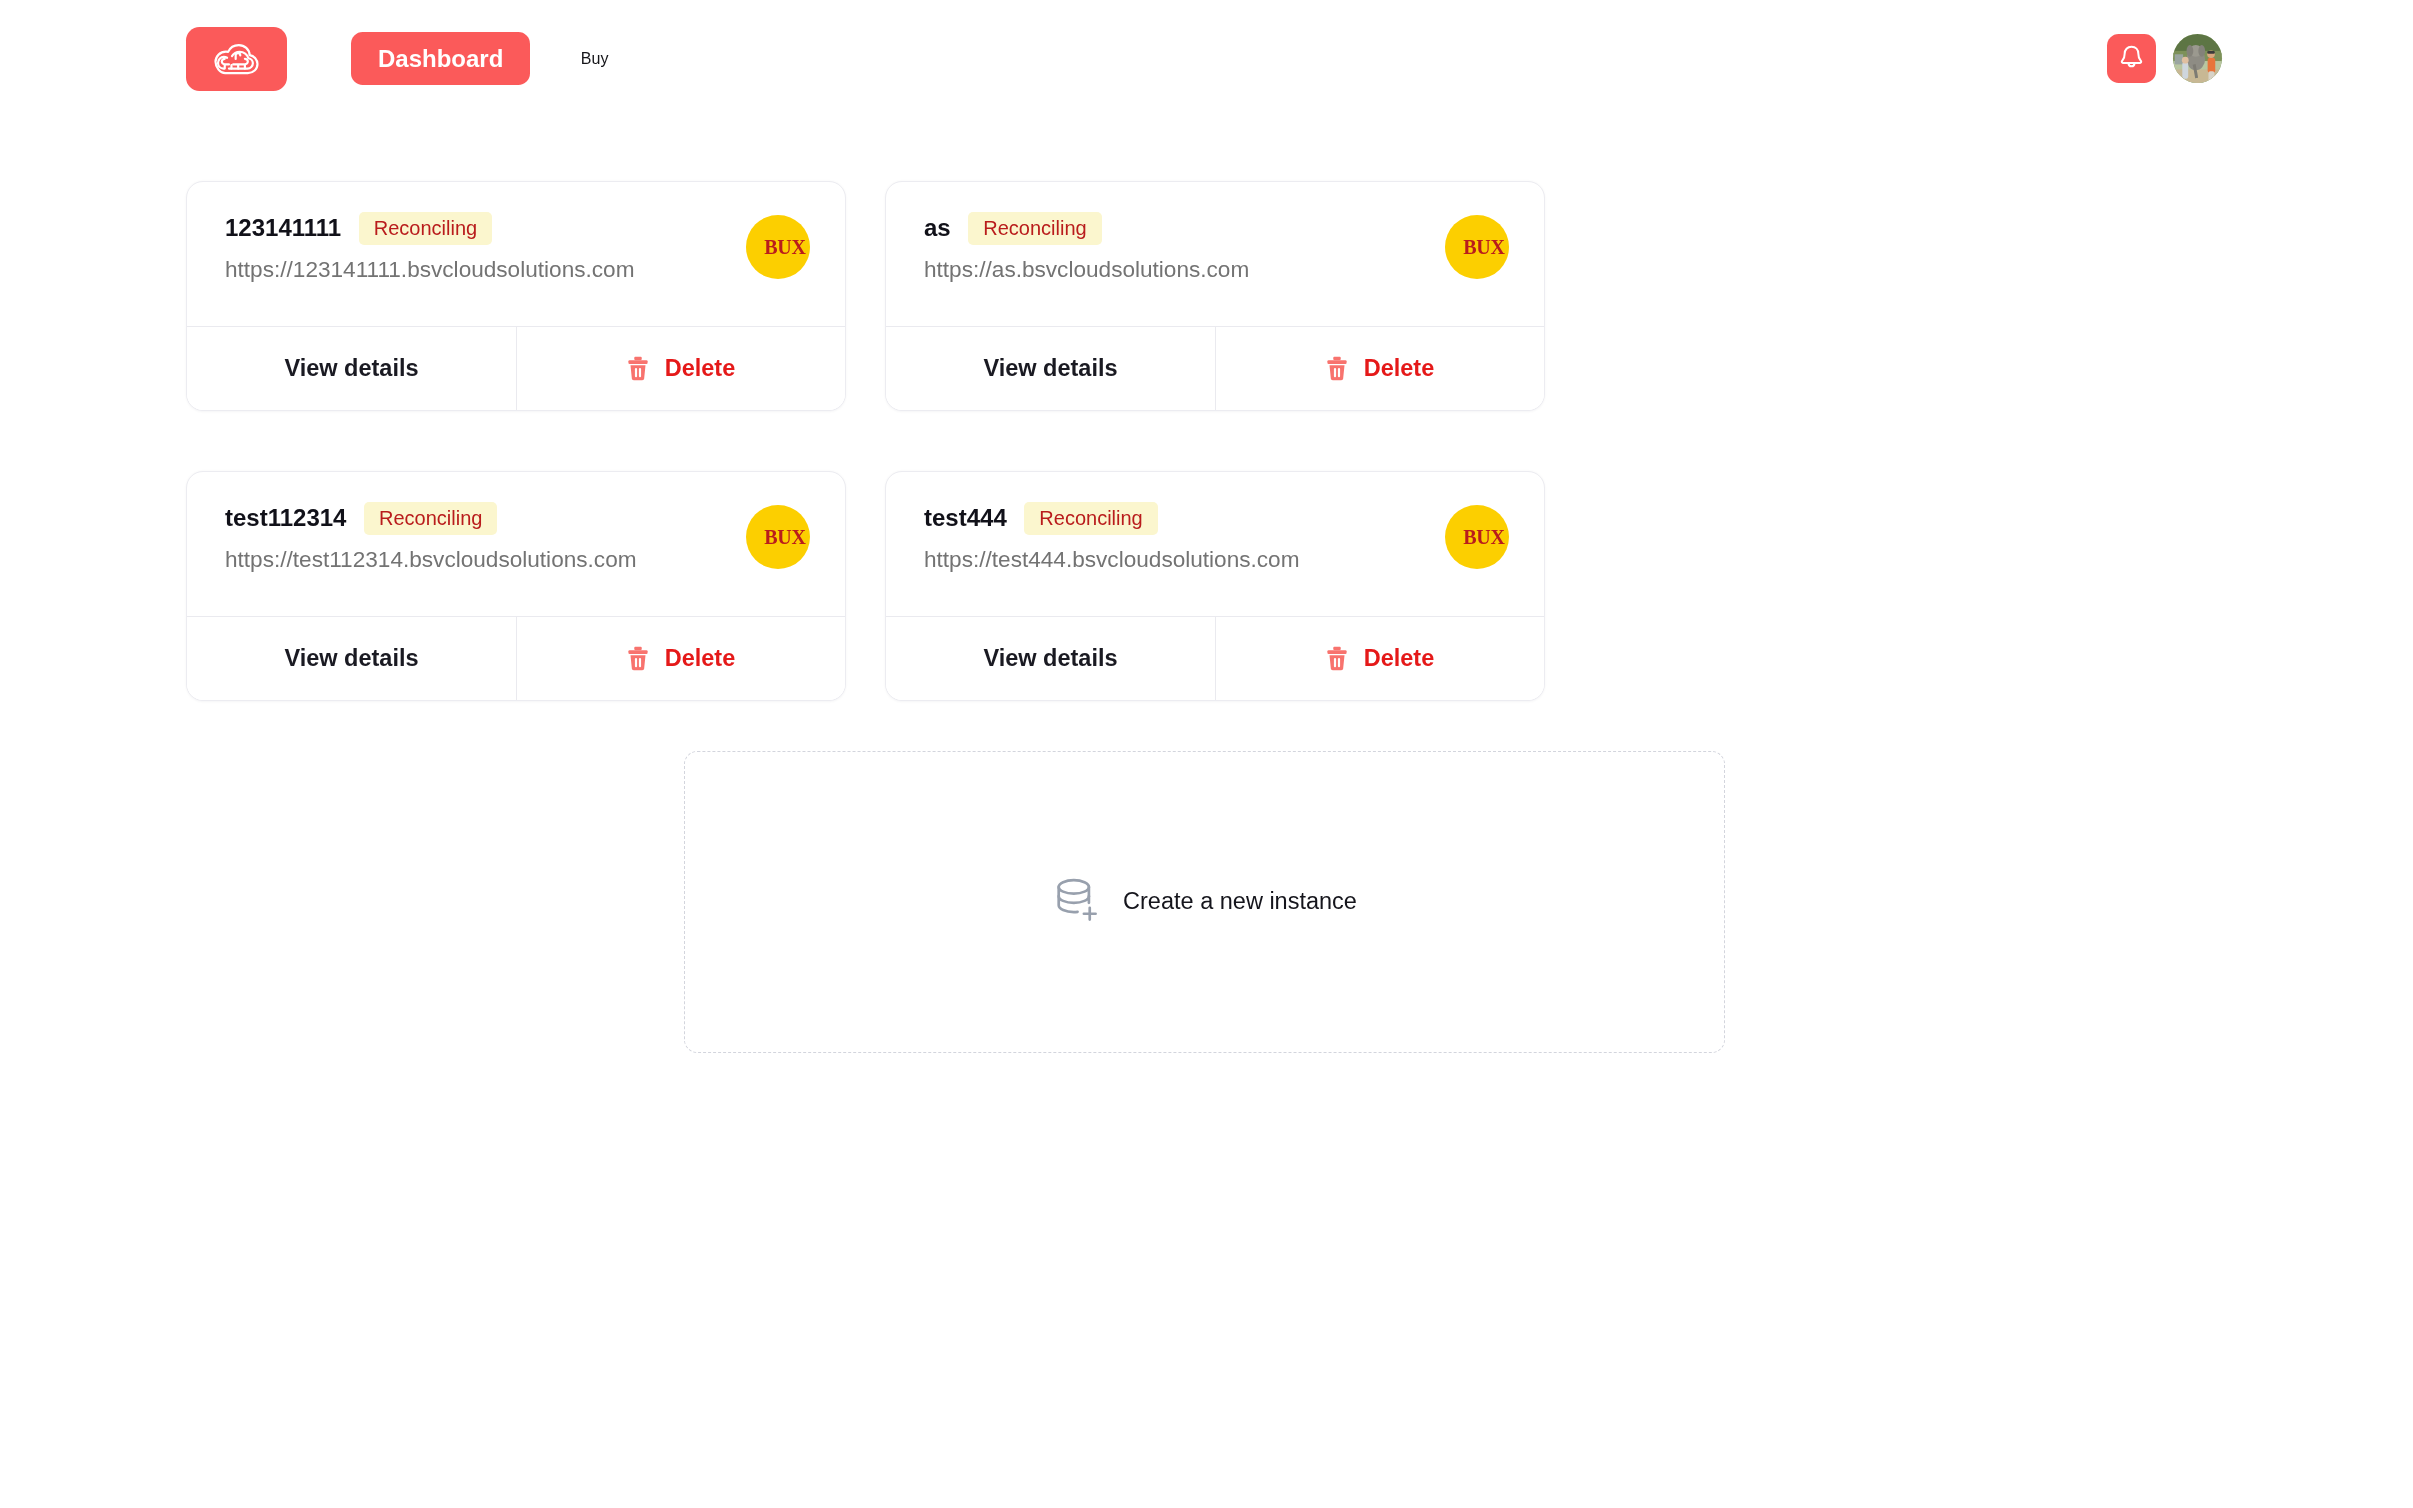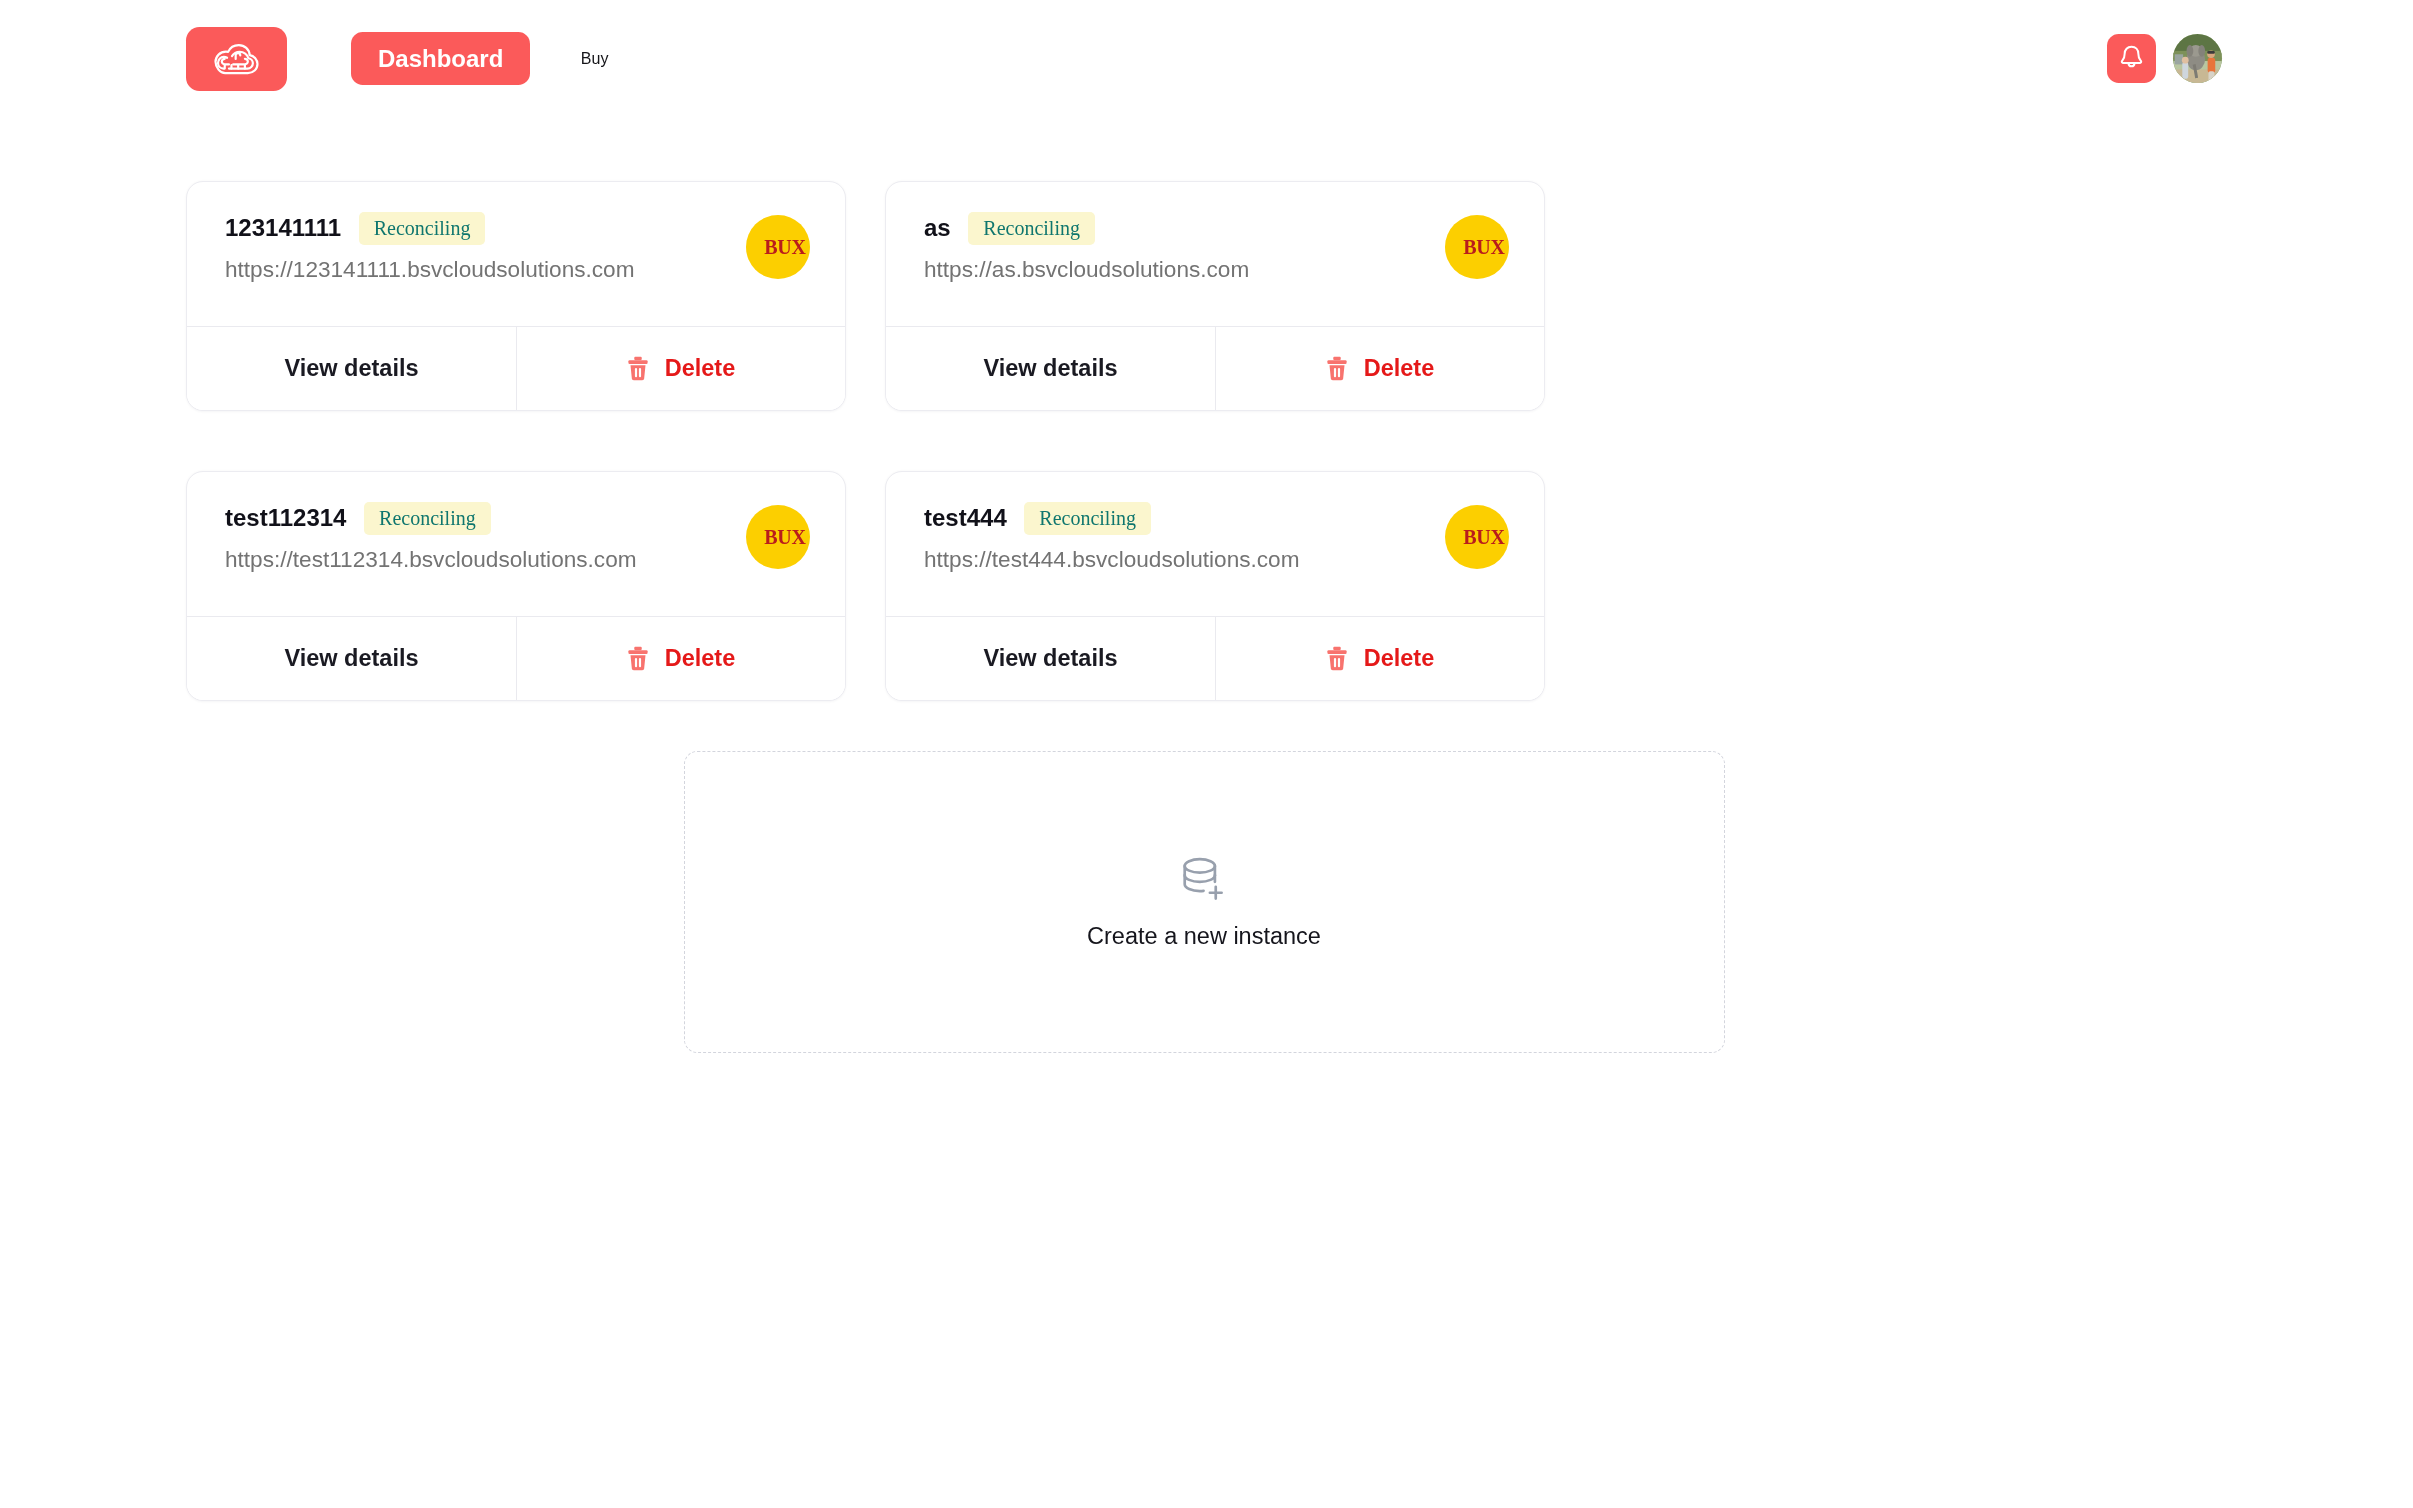--- a/index.html
+++ b/index.html
@@ -142,28 +142,27 @@
   .card-title {
     font-size: 24px;
     font-weight: 700;
     color: #111119;
     line-height: 1.2;
     white-space: nowrap;
   }
 
   .status-badge {
     background: #fbf6ce;
-    color: #0f766e;
+    color: #b91c1c;
     font-size: 20px;
     font-weight: 400;
     border-radius: 5px;
     padding: 5.9px 15px 7.5px;
     line-height: 1;
     white-space: nowrap;
-    font-family: Liberation Serif, serif;
   }
 
   .card-url {
     font-size: 22.6px;
     font-weight: 400;
     color: #737373;
     line-height: 1.3;
     white-space: nowrap;
   }
 
@@ -222,21 +221,21 @@
     margin-top: 50px;
   }
 
   .create-box {
     width: 1041px;
     height: 302px;
     border: 1.7px dashed #d3d5dd;
     border-radius: 13.4px;
     background: #ffffff;
     display: flex;
-    flex-direction: column;
+    flex-direction: row;
     align-items: center;
     justify-content: center;
     gap: 18px;
     cursor: pointer;
   }
 
   .create-box svg { display: block; }
 
   .create-label {
     font-size: 23.5px;

